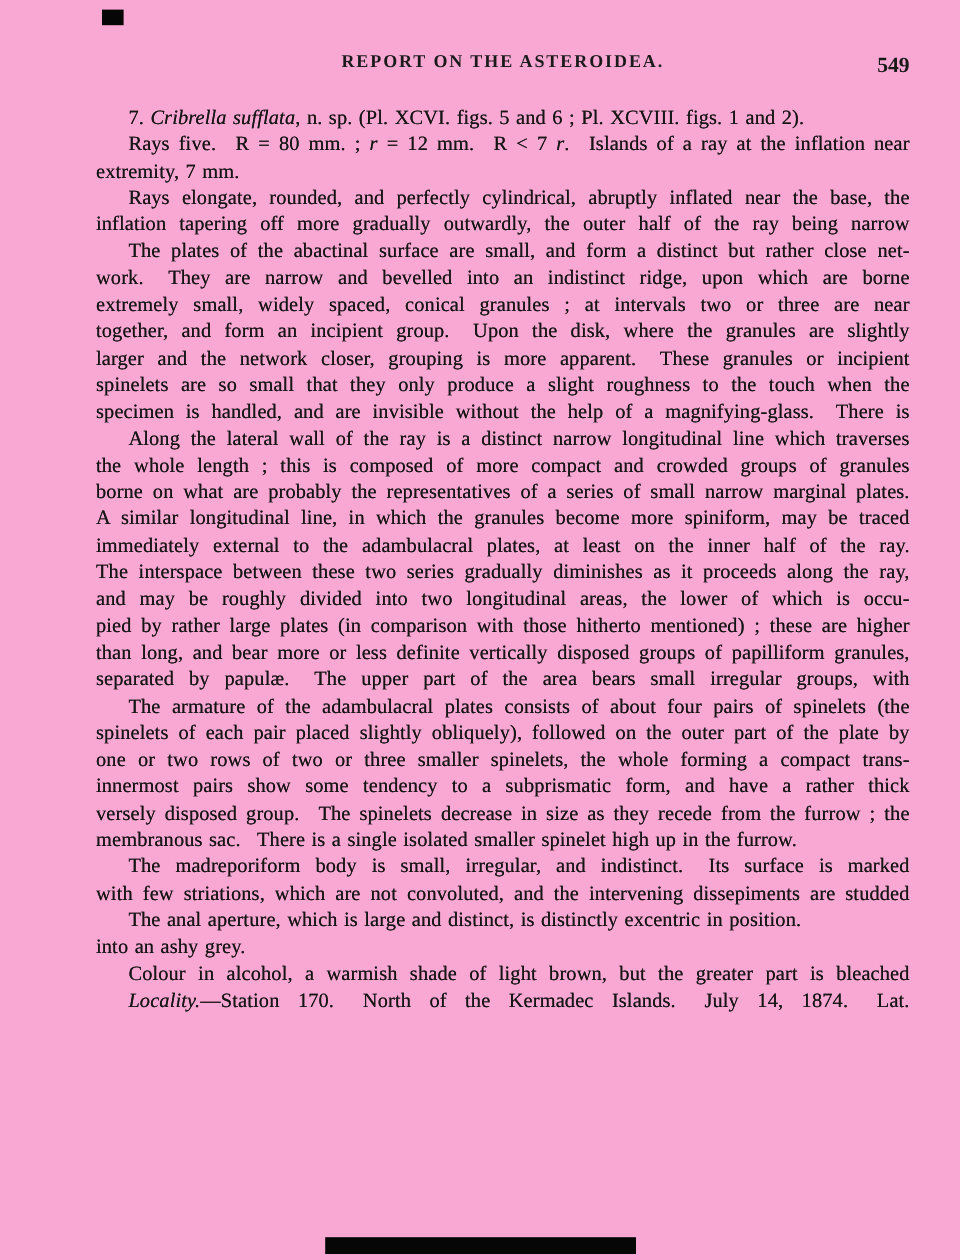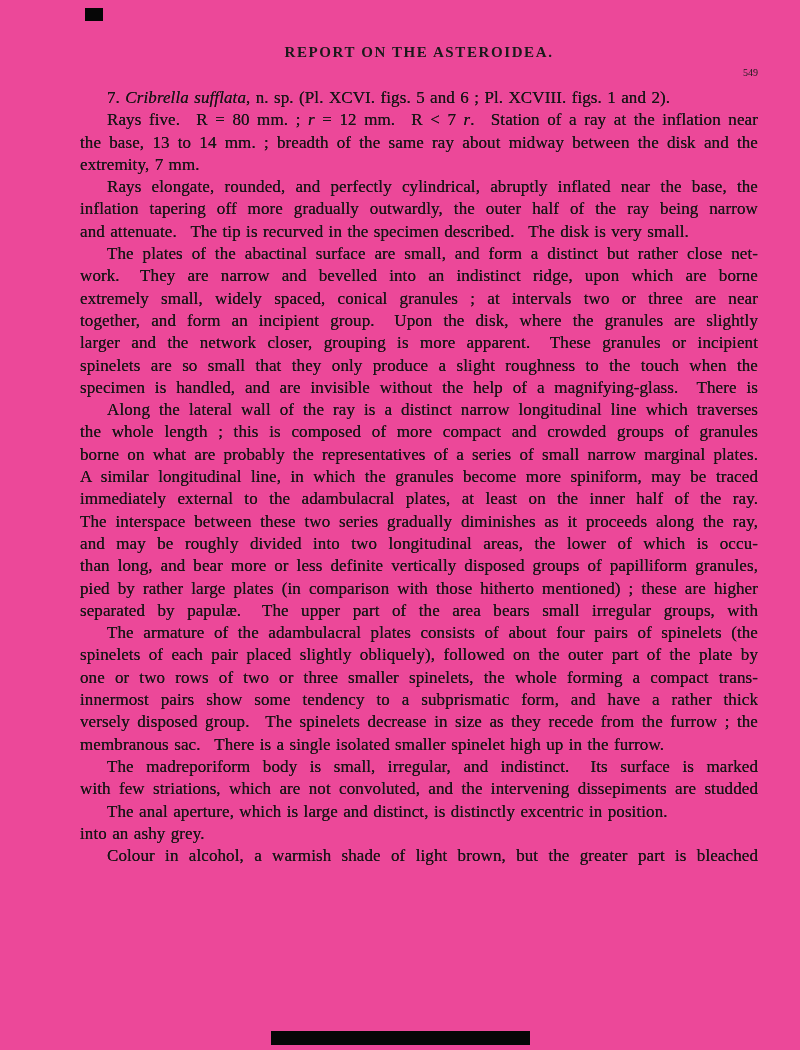--- a/index.html
+++ b/index.html
@@ -8,45 +8,44 @@
     height: 1050px;
     background: #ffffff;
     position: relative;
     overflow: hidden;
     font-family: "Liberation Serif", "DejaVu Serif", serif;
     color: #161616;
   }
   .page {
     position: absolute;
     inset: 0;
-    background: #ec4899;
+    background: #f9a8d4;
   }
   .page-header {
     position: absolute;
     top: 44px;
     left: 80px;
     width: 678px;
     height: 18px;
   }
   .running-title {
     display: block;
     text-align: center;
     font-size: 15px;
     font-weight: bold;
     letter-spacing: 1.6px;
     color: #1a1a1a;
   }
   .page-number {
     position: absolute;
     right: 0;
     top: 0;
-    font-size: 10px;
-    font-weight: normal;
+    font-size: 18px;
+    font-weight: bold;
     color: #1a1a1a;
-    margin-top: 23px;
   }
   .page-body {
     position: absolute;
     top: 87px;
     left: 80px;
     width: 678px;
   }
   .paragraph { margin: 0; }
   .line {
     font-size: 17px;
@@ -83,48 +82,46 @@
   <div class="page-header">
     <span class="running-title">REPORT ON THE ASTEROIDEA.</span>
     <span class="page-number">549</span>
   </div>
 
   <div class="page-body">
       <div class="paragraph">
         <div class="line first"><span>7. </span><i>Cribrella sufflata</i><span>, n. sp. (Pl. XCVI. figs. 5 and 6 ; Pl. XCVIII. figs. 1 and 2).</span></div>
       </div>
       <div class="paragraph">
-        <div class="line just first"><span>Rays five.  R = 80 mm. ; </span><i>r</i><span> = 12 mm.  R &lt; 7 </span><i>r</i><span>.  Station of a ray at the inflation near</span></div>
-        <div class="line just"><span>the base, 13 to 14 mm. ; breadth of the same ray about midway between the disk and the</span></div>
+        <div class="line just first"><span>Rays five.  R = 80 mm. ; </span><i>r</i><span> = 12 mm.  R &lt; 7 </span><i>r</i><span>.  Islands of a ray at the inflation near</span></div>
         <div class="line"><span>extremity, 7 mm.</span></div>
       </div>
       <div class="paragraph">
         <div class="line just first"><span>Rays elongate, rounded, and perfectly cylindrical, abruptly inflated near the base, the</span></div>
         <div class="line just"><span>inflation tapering off more gradually outwardly, the outer half of the ray being narrow</span></div>
-        <div class="line"><span>and attenuate.  The tip is recurved in the specimen described.  The disk is very small.</span></div>
       </div>
       <div class="paragraph">
         <div class="line just first"><span>The plates of the abactinal surface are small, and form a distinct but rather close net-</span></div>
         <div class="line just"><span>work.  They are narrow and bevelled into an indistinct ridge, upon which are borne</span></div>
         <div class="line just"><span>extremely small, widely spaced, conical granules ; at intervals two or three are near</span></div>
         <div class="line just"><span>together, and form an incipient group.  Upon the disk, where the granules are slightly</span></div>
         <div class="line just"><span>larger and the network closer, grouping is more apparent.  These granules or incipient</span></div>
         <div class="line just"><span>spinelets are so small that they only produce a slight roughness to the touch when the</span></div>
         <div class="line just"><span>specimen is handled, and are invisible without the help of a magnifying-glass.  There is</span></div>
       </div>
       <div class="paragraph">
         <div class="line just first"><span>Along the lateral wall of the ray is a distinct narrow longitudinal line which traverses</span></div>
         <div class="line just"><span>the whole length ; this is composed of more compact and crowded groups of granules</span></div>
         <div class="line just"><span>borne on what are probably the representatives of a series of small narrow marginal plates.</span></div>
         <div class="line just"><span>A similar longitudinal line, in which the granules become more spiniform, may be traced</span></div>
         <div class="line just"><span>immediately external to the adambulacral plates, at least on the inner half of the ray.</span></div>
         <div class="line just"><span>The interspace between these two series gradually diminishes as it proceeds along the ray,</span></div>
         <div class="line just"><span>and may be roughly divided into two longitudinal areas, the lower of which is occu-</span></div>
+        <div class="line just"><span>pied by rather large plates (in comparison with those hitherto mentioned) ; these are higher</span></div>
         <div class="line just"><span>than long, and bear more or less definite vertically disposed groups of papilliform granules,</span></div>
-        <div class="line just"><span>pied by rather large plates (in comparison with those hitherto mentioned) ; these are higher</span></div>
         <div class="line just"><span>separated by papulæ.  The upper part of the area bears small irregular groups, with</span></div>
       </div>
       <div class="paragraph">
         <div class="line just first"><span>The armature of the adambulacral plates consists of about four pairs of spinelets (the</span></div>
         <div class="line just"><span>spinelets of each pair placed slightly obliquely), followed on the outer part of the plate by</span></div>
         <div class="line just"><span>one or two rows of two or three smaller spinelets, the whole forming a compact trans-</span></div>
         <div class="line just"><span>innermost pairs show some tendency to a subprismatic form, and have a rather thick</span></div>
         <div class="line just"><span>versely disposed group.  The spinelets decrease in size as they recede from the furrow ; the</span></div>
         <div class="line"><span>membranous sac.  There is a single isolated smaller spinelet high up in the furrow.</span></div>
       </div>
@@ -132,17 +129,20 @@
         <div class="line just first"><span>The madreporiform body is small, irregular, and indistinct.  Its surface is marked</span></div>
         <div class="line just"><span>with few striations, which are not convoluted, and the intervening dissepiments are studded</span></div>
       </div>
       <div class="paragraph">
         <div class="line first"><span>The anal aperture, which is large and distinct, is distinctly excentric in position.</span></div>
       </div>
       <div class="paragraph">
         <div class="line"><span>into an ashy grey.</span></div>
         <div class="line just first"><span>Colour in alcohol, a warmish shade of light brown, but the greater part is bleached</span></div>
       </div>
+      <div class="paragraph">
+        <div class="line just first"><i>Locality.</i><span>—Station 170.  North of the Kermadec Islands.  July 14, 1874.  Lat.</span></div>
+      </div>
     </div>
 
   <div class="scan-artifact artifact-bottom-bar"></div>
 
 </div>
 
 </body></html>

